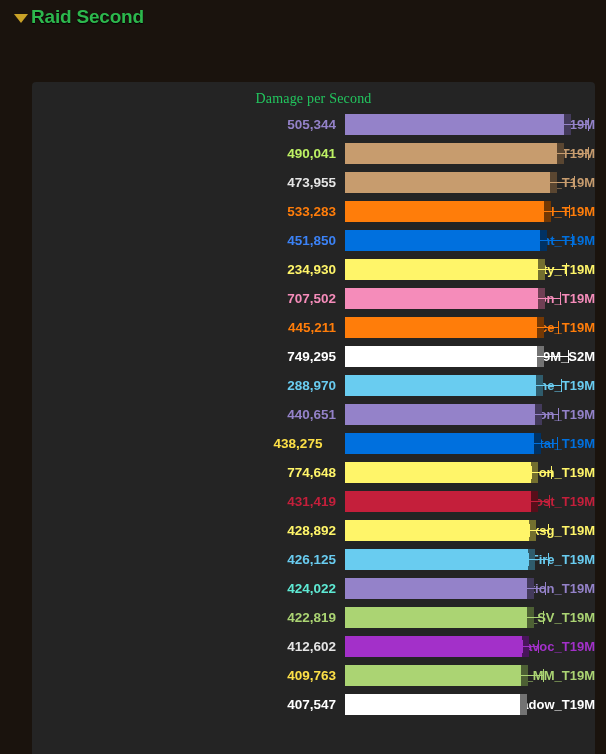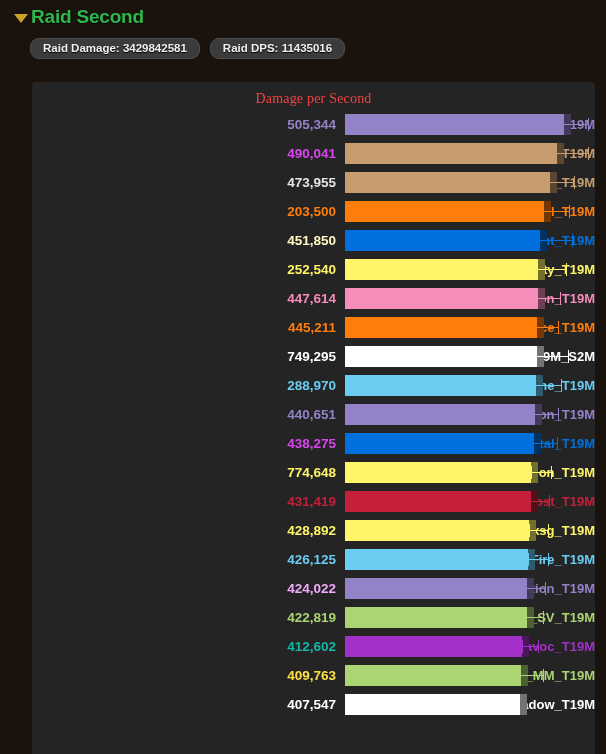--- a/index.html
+++ b/index.html
@@ -67,21 +67,21 @@
     top: 82px;
     width: 563px;
     height: 672px;
     background: #242424;
     border-radius: 4px 4px 0 0;
     overflow: hidden;
   }
   #chart-title {
     text-align: center;
     font-size: 14px;
-    color: #ef4444;
+    color: #22c55e;
     font-family: "Liberation Serif", serif;
     padding-top: 9px;
     letter-spacing: 0.2px;
   }
 
   #plot-area {
     position: relative;
     margin-top: 7px;
   }
 
@@ -150,24 +150,20 @@
 </head>
 <body>
 
 <div id="report-header">
 
   <div id="section-title-row">
     <span id="toggle-arrow"></span>
     <span id="section-title">Raid Second</span>
   </div>
 
-  <div id="raid-stats">
-    <span class="stat-badge">Raid Damage: 3429842581</span>
-    <span class="stat-badge">Raid DPS: 11435016</span>
-  </div>
 
 </div>
 
 <div id="chart-panel">
 
   <div id="chart-title">Damage per Second</div>
 
   <div id="plot-area">
       <div class="dps-row">
         <div class="row-label" style="color: rgb(148, 130, 201);">Warlock_Demonology_T19M</div>
@@ -175,21 +171,21 @@
         <div class="bar-track">
           <div class="bar-fill" style="width: 225.6px; background: rgb(148, 130, 201);"></div>
           <div class="bar-cap" style="left: 218.6px;"></div>
           <div class="whisker" style="left: 207.589px; width: 35.7143px; background: rgb(148, 130, 201);"></div>
           <div class="whisker-tick" style="left: 207.589px; background: rgb(148, 130, 201);"></div>
           <div class="whisker-tick" style="left: 243.304px; background: rgb(148, 130, 201);"></div>
         </div>
       </div>
       <div class="dps-row">
         <div class="row-label" style="color: rgb(199, 156, 110);">Warrior_Arms_T19M</div>
-        <div class="row-value" style="color: #d946ef;">490,041</div>
+        <div class="row-value" style="color: #bef264;">490,041</div>
         <div class="bar-track">
           <div class="bar-fill" style="width: 218.768px; background: rgb(199, 156, 110);"></div>
           <div class="bar-cap" style="left: 211.768px;"></div>
           <div class="whisker" style="left: 200px; width: 43.3036px; background: rgb(199, 156, 110);"></div>
           <div class="whisker-tick" style="left: 200px; background: rgb(199, 156, 110);"></div>
           <div class="whisker-tick" style="left: 243.304px; background: rgb(199, 156, 110);"></div>
         </div>
       </div>
       <div class="dps-row">
         <div class="row-label" style="color: rgb(199, 156, 110);">Warrior_Fury_T19M</div>
@@ -197,54 +193,54 @@
         <div class="bar-track">
           <div class="bar-fill" style="width: 211.587px; background: rgb(199, 156, 110);"></div>
           <div class="bar-cap" style="left: 204.587px;"></div>
           <div class="whisker" style="left: 196.875px; width: 31.6964px; background: rgb(199, 156, 110);"></div>
           <div class="whisker-tick" style="left: 196.875px; background: rgb(199, 156, 110);"></div>
           <div class="whisker-tick" style="left: 228.571px; background: rgb(199, 156, 110);"></div>
         </div>
       </div>
       <div class="dps-row">
         <div class="row-label" style="color: rgb(255, 125, 10);">Druid_Feral_T19M</div>
-        <div class="row-value" style="color: rgb(255, 125, 10);">203,500</div>
+        <div class="row-value" style="color: rgb(255, 125, 10);">533,283</div>
         <div class="bar-track">
           <div class="bar-fill" style="width: 205.863px; background: rgb(255, 125, 10);"></div>
           <div class="bar-cap" style="left: 198.863px;"></div>
           <div class="whisker" style="left: 189.732px; width: 33.9286px; background: rgb(255, 125, 10);"></div>
           <div class="whisker-tick" style="left: 189.732px; background: rgb(255, 125, 10);"></div>
           <div class="whisker-tick" style="left: 223.661px; background: rgb(255, 125, 10);"></div>
         </div>
       </div>
       <div class="dps-row">
         <div class="row-label" style="color: rgb(0, 112, 222);">Shaman_Enhancement_T19M</div>
-        <div class="row-value" style="color: #fef9c3;">451,850</div>
+        <div class="row-value" style="color: #3b82f6;">451,850</div>
         <div class="bar-track">
           <div class="bar-fill" style="width: 201.719px; background: rgb(0, 112, 222);"></div>
           <div class="bar-cap" style="left: 194.719px;"></div>
           <div class="whisker" style="left: 182.143px; width: 44.6429px; background: rgb(0, 112, 222);"></div>
           <div class="whisker-tick" style="left: 182.143px; background: rgb(0, 112, 222);"></div>
           <div class="whisker-tick" style="left: 226.786px; background: rgb(0, 112, 222);"></div>
         </div>
       </div>
       <div class="dps-row">
         <div class="row-label" style="color: rgb(255, 245, 105);">Rogue_Subtlety_T19M</div>
-        <div class="row-value" style="color: rgb(255, 245, 105);">252,540</div>
+        <div class="row-value" style="color: rgb(255, 245, 105);">234,930</div>
         <div class="bar-track">
           <div class="bar-fill" style="width: 200.33px; background: rgb(255, 245, 105);"></div>
           <div class="bar-cap" style="left: 193.33px;"></div>
           <div class="whisker" style="left: 189.732px; width: 31.25px; background: rgb(255, 245, 105);"></div>
           <div class="whisker-tick" style="left: 189.732px; background: rgb(255, 245, 105);"></div>
           <div class="whisker-tick" style="left: 220.982px; background: rgb(255, 245, 105);"></div>
         </div>
       </div>
       <div class="dps-row">
         <div class="row-label" style="color: rgb(245, 140, 186);">Paladin_Retribution_T19M</div>
-        <div class="row-value" style="color: rgb(245, 140, 186);">447,614</div>
+        <div class="row-value" style="color: rgb(245, 140, 186);">707,502</div>
         <div class="bar-track">
           <div class="bar-fill" style="width: 199.828px; background: rgb(245, 140, 186);"></div>
           <div class="bar-cap" style="left: 192.828px;"></div>
           <div class="whisker" style="left: 185.714px; width: 29.4643px; background: rgb(245, 140, 186);"></div>
           <div class="whisker-tick" style="left: 185.714px; background: rgb(245, 140, 186);"></div>
           <div class="whisker-tick" style="left: 215.179px; background: rgb(245, 140, 186);"></div>
         </div>
       </div>
       <div class="dps-row">
         <div class="row-label" style="color: rgb(255, 125, 10);">Druid_Balance_T19M</div>
@@ -285,21 +281,21 @@
         <div class="bar-track">
           <div class="bar-fill" style="width: 196.719px; background: rgb(148, 130, 201);"></div>
           <div class="bar-cap" style="left: 189.719px;"></div>
           <div class="whisker" style="left: 184.375px; width: 28.5714px; background: rgb(148, 130, 201);"></div>
           <div class="whisker-tick" style="left: 184.375px; background: rgb(148, 130, 201);"></div>
           <div class="whisker-tick" style="left: 212.946px; background: rgb(148, 130, 201);"></div>
         </div>
       </div>
       <div class="dps-row">
         <div class="row-label" style="color: rgb(0, 112, 222);">Shaman_Elemental_T19M</div>
-        <div class="row-value" style="color: #d946ef;">438,275</div>
+        <div class="row-value" style="color: #fde047; text-align: center;">438,275</div>
         <div class="bar-track">
           <div class="bar-fill" style="width: 195.658px; background: rgb(0, 112, 222);"></div>
           <div class="bar-cap" style="left: 188.658px;"></div>
           <div class="whisker" style="left: 183.929px; width: 28.125px; background: rgb(0, 112, 222);"></div>
           <div class="whisker-tick" style="left: 183.929px; background: rgb(0, 112, 222);"></div>
           <div class="whisker-tick" style="left: 212.054px; background: rgb(0, 112, 222);"></div>
         </div>
       </div>
       <div class="dps-row">
         <div class="row-label" style="color: rgb(255, 245, 105);">Rogue_Assassination_T19M</div>
@@ -340,21 +336,21 @@
         <div class="bar-track">
           <div class="bar-fill" style="width: 190.234px; background: rgb(105, 204, 240);"></div>
           <div class="bar-cap" style="left: 183.234px;"></div>
           <div class="whisker" style="left: 183.036px; width: 20.0893px; background: rgb(105, 204, 240);"></div>
           <div class="whisker-tick" style="left: 183.036px; background: rgb(105, 204, 240);"></div>
           <div class="whisker-tick" style="left: 203.125px; background: rgb(105, 204, 240);"></div>
         </div>
       </div>
       <div class="dps-row">
         <div class="row-label" style="color: rgb(148, 130, 201);">Warlock_Destruction_T19M</div>
-        <div class="row-value" style="color: #f0abfc;">424,022</div>
+        <div class="row-value" style="color: #5eead4;">424,022</div>
         <div class="bar-track">
           <div class="bar-fill" style="width: 189.296px; background: rgb(148, 130, 201);"></div>
           <div class="bar-cap" style="left: 182.296px;"></div>
           <div class="whisker" style="left: 180.804px; width: 19.6429px; background: rgb(148, 130, 201);"></div>
           <div class="whisker-tick" style="left: 180.804px; background: rgb(148, 130, 201);"></div>
           <div class="whisker-tick" style="left: 200.446px; background: rgb(148, 130, 201);"></div>
         </div>
       </div>
       <div class="dps-row">
         <div class="row-label" style="color: rgb(171, 212, 115);">Hunter_SV_T19M</div>
@@ -362,21 +358,21 @@
         <div class="bar-track">
           <div class="bar-fill" style="width: 188.758px; background: rgb(171, 212, 115);"></div>
           <div class="bar-cap" style="left: 181.758px;"></div>
           <div class="whisker" style="left: 177.679px; width: 20.5357px; background: rgb(171, 212, 115);"></div>
           <div class="whisker-tick" style="left: 177.679px; background: rgb(171, 212, 115);"></div>
           <div class="whisker-tick" style="left: 198.214px; background: rgb(171, 212, 115);"></div>
         </div>
       </div>
       <div class="dps-row">
         <div class="row-label" style="color: rgb(163, 48, 201);">Demon_Hunter_Havoc_T19M</div>
-        <div class="row-value" style="color: #14b8a6;">412,602</div>
+        <div class="row-value" style="color: #e5e5e5;">412,602</div>
         <div class="bar-track">
           <div class="bar-fill" style="width: 184.197px; background: rgb(163, 48, 201);"></div>
           <div class="bar-cap" style="left: 177.197px;"></div>
           <div class="whisker" style="left: 177.232px; width: 16.0714px; background: rgb(163, 48, 201);"></div>
           <div class="whisker-tick" style="left: 177.232px; background: rgb(163, 48, 201);"></div>
           <div class="whisker-tick" style="left: 193.304px; background: rgb(163, 48, 201);"></div>
         </div>
       </div>
       <div class="dps-row">
         <div class="row-label" style="color: rgb(171, 212, 115);">Hunter_MM_T19M</div>

